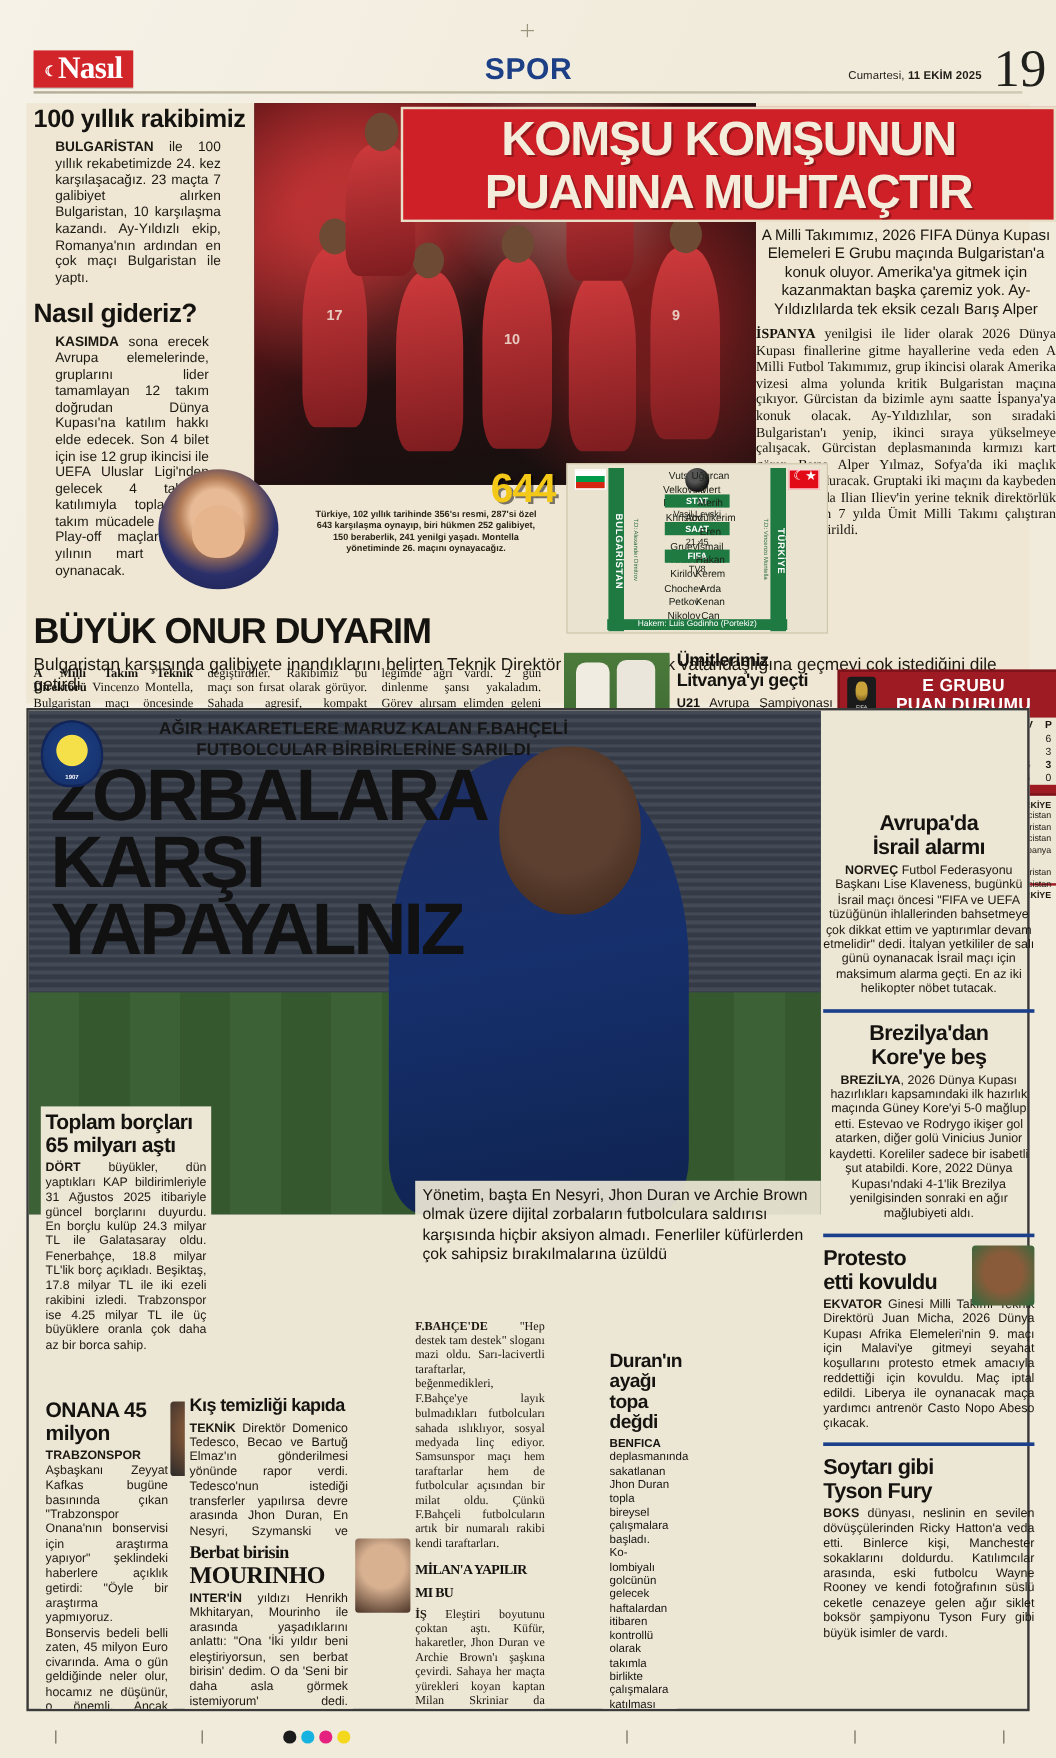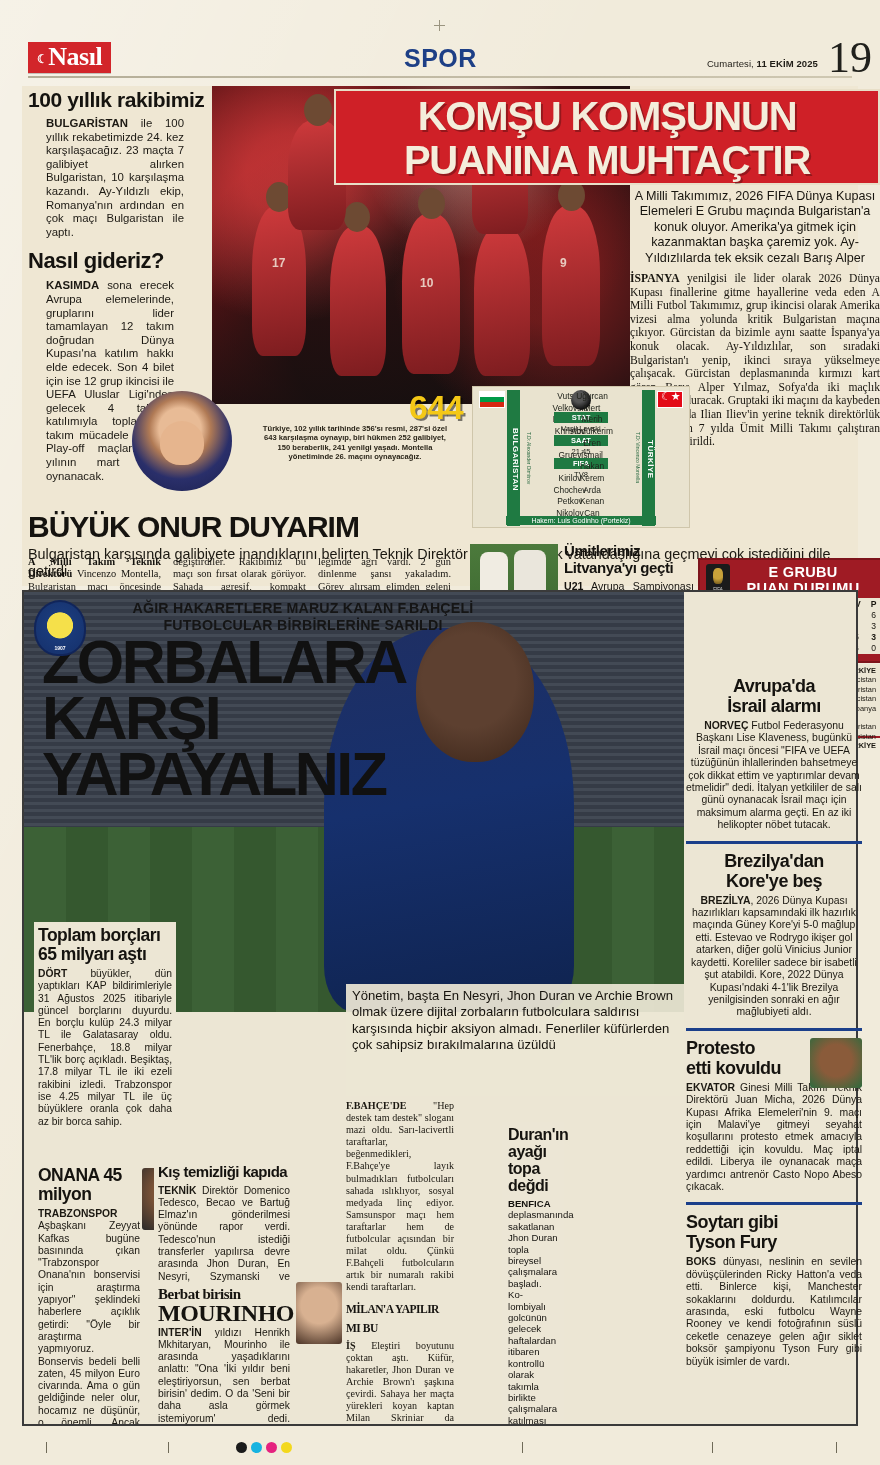--- a/index.html
+++ b/index.html
@@ -495,21 +495,21 @@
     <div class="sb-portrait" style="left:118px; top:576px; width:58px; height:62px;
       background:radial-gradient(circle at 50% 40%, #7a5236 0 40%, #2b2b2b 100%);"></div>
 
     <div class="col-box" style="left:130px; top:568px; width:140px; padding:4px;">
       <h3 class="cb-h sm">Kış temizliği kapıda</h3>
       <div class="cb-b"><b>TEKNİK</b><span> Direktör Domenico Tedesco, Becao ve Bartuğ Elmaz'ın gönderilmesi yönünde rapor verdi. Tedesco'nun istediği transferler yapılırsa devre arasında Jhon Duran, En Nesyri, Szymanski ve Fred'le de yollar ayrılacak. Ayrılmak isteyen Szymanski ve En Nesyri satış listesine konulacak.</span></div>
     </div>
 
     <div class="col-box" style="left:130px; top:690px; width:140px; padding:4px;">
       <h3 class="cb-h sm serif">Berbat birisin</h3>
-      <h3 class="cb-h serif" style="font-size:24px; margin-top:-3px;">MOURINHO</h3>
+      <h3 class="cb-h serif" style="font-size:20px; margin-top:-3px;">MOURINHO</h3>
       <div class="cb-b"><b>INTER'İN</b><span> yıldızı Henrikh Mkhitaryan, Mourinho ile arasında yaşadıklarını anlattı: "Ona 'İki yıldır beni eleştiriyorsun, sen berbat birisin' dedim. O da 'Seni bir daha asla görmek istemiyorum' dedi. Antrenmanlarda tek kelime etmezdi ama her gece bana mesaj atardı: 'Git ki Alexis'i alayım.' 'Sirf seni memnun etmek için gitmeyeceğim, yalvarıyorum, lütfen bana mesaj atmayı bırak' yazdım".</span></div>
     </div>
     <div class="sb-portrait" style="left:272px; top:690px; width:46px; height:62px;
       background:radial-gradient(circle at 50% 38%, #d8b191 0 40%, #4a3326 100%);"></div>
   </div>
 
   <div class="sidebar">
     <div>
       <h3 class="sb-h">Avrupa'da</h3>
       <h3 class="sb-h" style="margin-top:-4px;">İsrail alarmı</h3>

